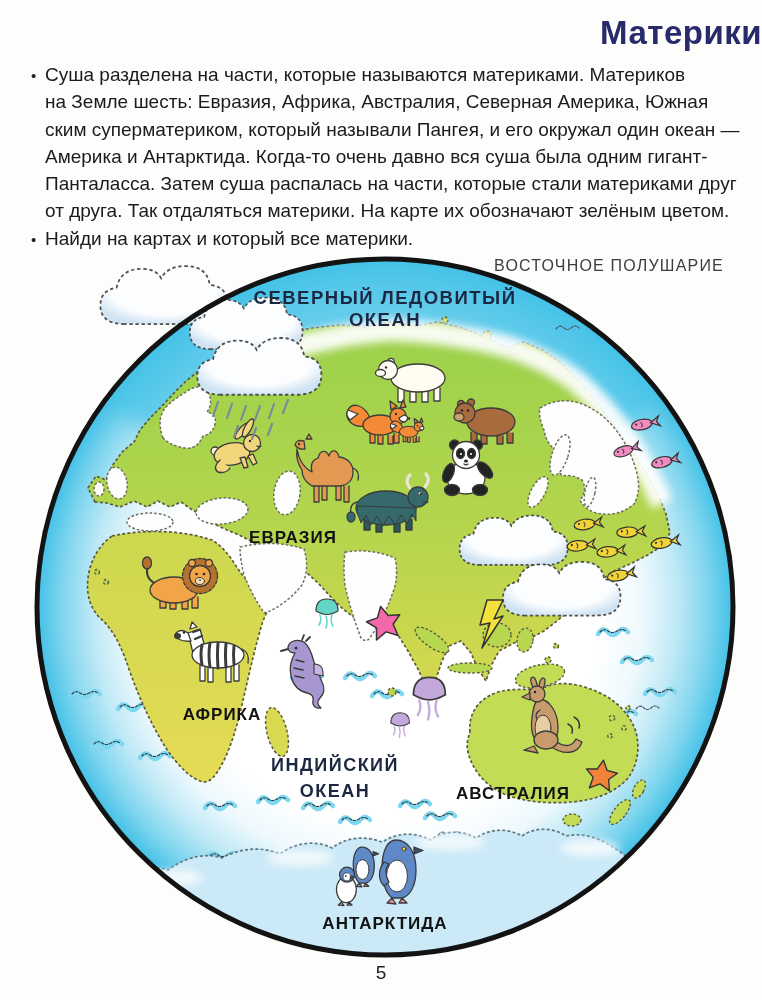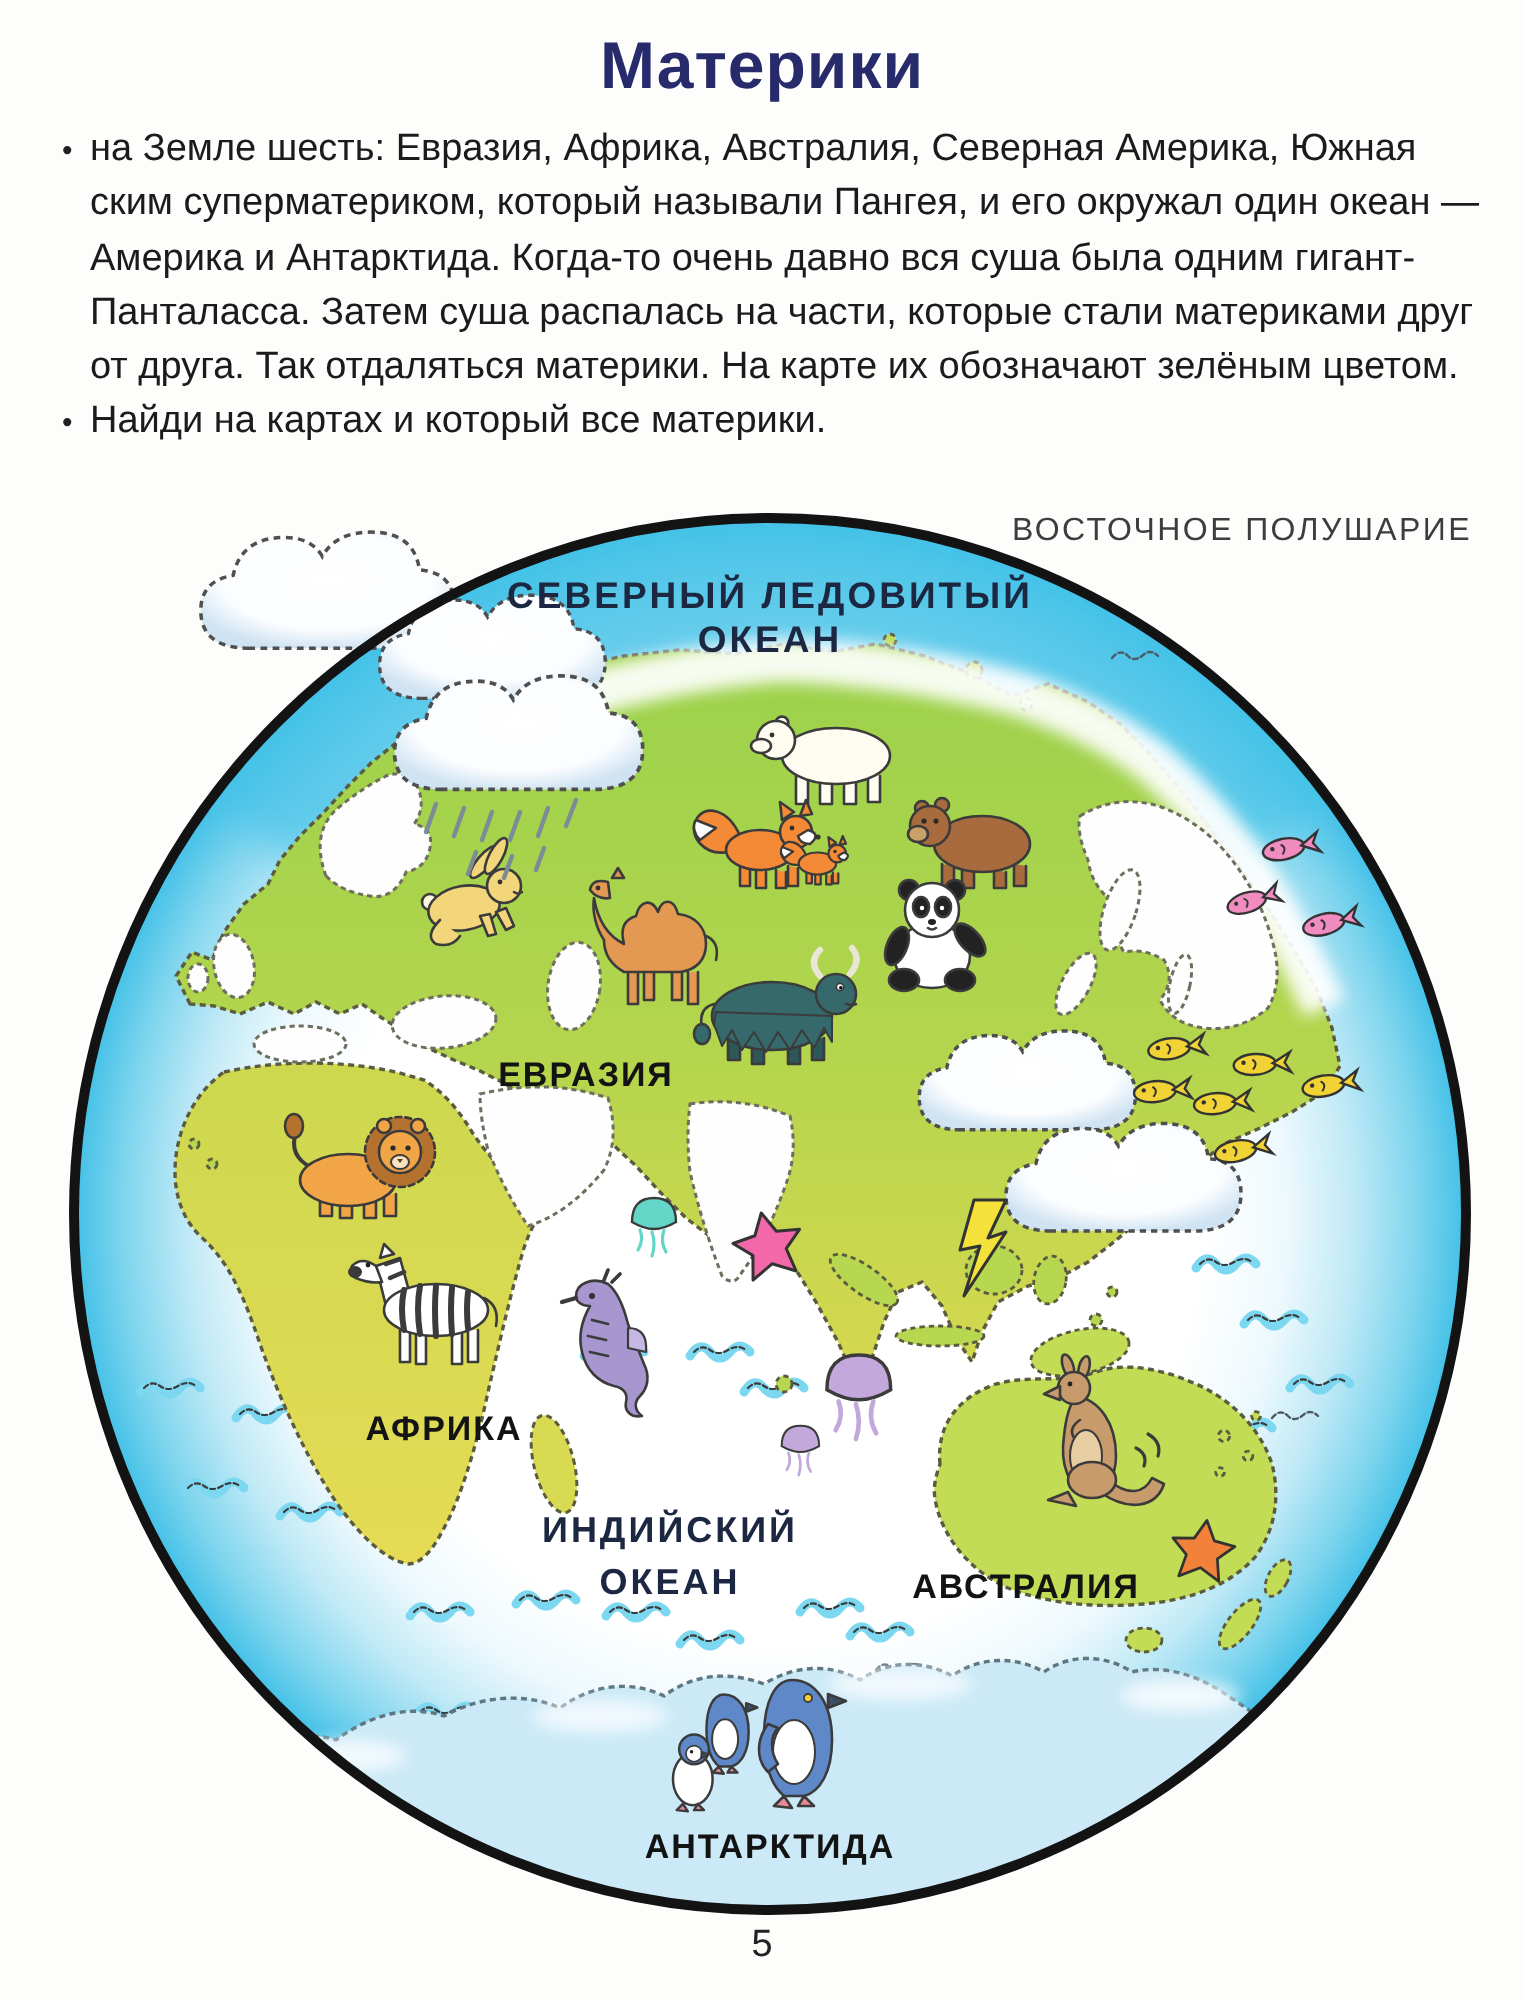--- a/index.html
+++ b/index.html
@@ -1,40 +1,41 @@
 <!DOCTYPE html>
 <html><head>
 <meta charset="utf-8">
 <style>
   html,body{margin:0;padding:0;}
   body{width:762px;height:1000px;position:relative;overflow:hidden;background:#fdfdfb;
        font-family:"Liberation Sans",sans-serif;}
-  .title{position:absolute;top:14px;left:0;width:762px;text-align:center;
+  .title{position:absolute;top:14px;left:0;width:762px;text-align:right;
          font-size:33px;font-weight:600;color:#272b6b;letter-spacing:.5px;}
   .intro{position:absolute;top:61px;left:30px;width:716px;color:#1b1b1b;
          font-size:19px;line-height:27.3px;}
   .bullet{position:relative;padding-left:15px;}
   .bullet::before{content:"\2022";position:absolute;left:1px;top:1px;font-size:15px;color:#222;}
   .b-line{white-space:nowrap;}
-  .hemisphere{position:absolute;top:257px;right:26px;font-size:16px;font-weight:500;
+  .hemisphere{position:absolute;top:257px;right:38px;font-size:16px;font-weight:500;
               color:#3d3d3d;letter-spacing:1.2px;z-index:5;}
   #map{position:absolute;left:0;top:240px;}
   .pageno{position:absolute;bottom:16px;left:0;width:762px;text-align:center;
           font-size:19px;color:#222;}
   .map-label{font-family:"Liberation Sans",sans-serif;font-weight:bold;}
   .ocean-label{fill:#1c2742;}
   .cont-label{fill:#131313;}
 </style>
 </head>
 <body>
 
 <div class="title">Материки</div>
 
 <div class="intro">
   <div class="bullet">
+    <div class="b-line">Суша разделена на части, которые называются материками. Материков</div>
     <div class="b-line">на Земле шесть: Евразия, Африка, Австралия, Северная Америка, Южная</div>
     <div class="b-line">ским суперматериком, который называли Пангея, и его окружал один океан —</div>
     <div class="b-line">Америка и Антарктида. Когда-то очень давно вся суша была одним гигант-</div>
     <div class="b-line">Панталасса. Затем суша распалась на части, которые стали материками друг</div>
     <div class="b-line">от друга. Так отдаляться материки. На карте их обозначают зелёным цветом.</div>
   </div>
   <div class="bullet">
     <div class="b-line">Найди на картах и который все материки.</div>
   </div>
 </div>

